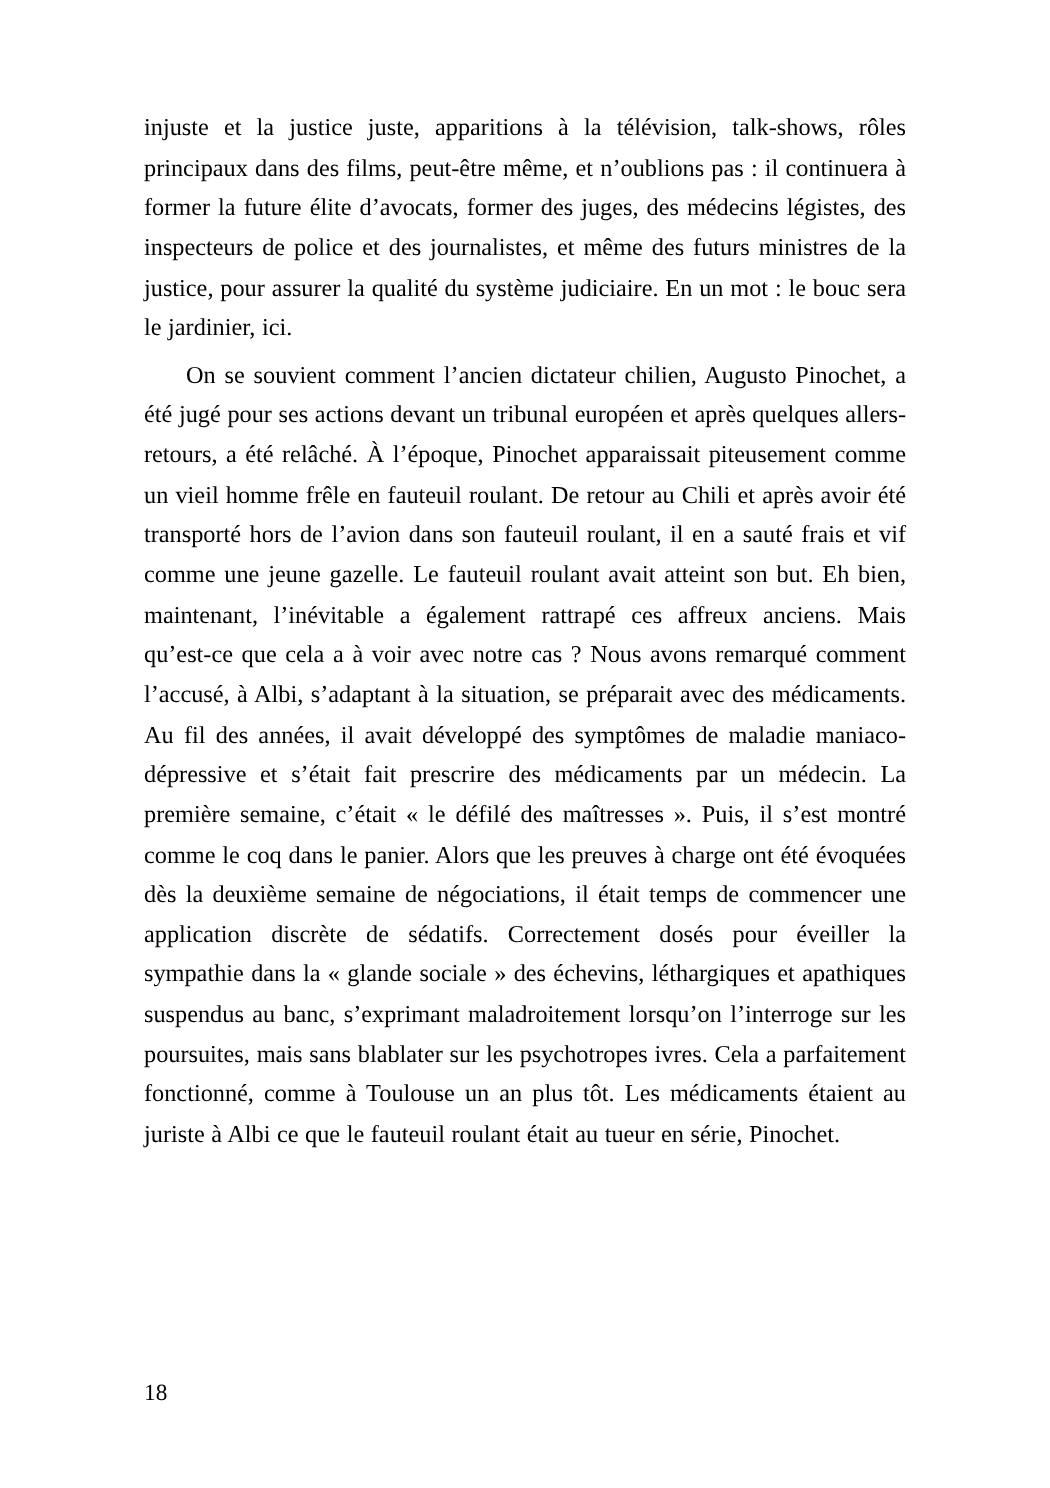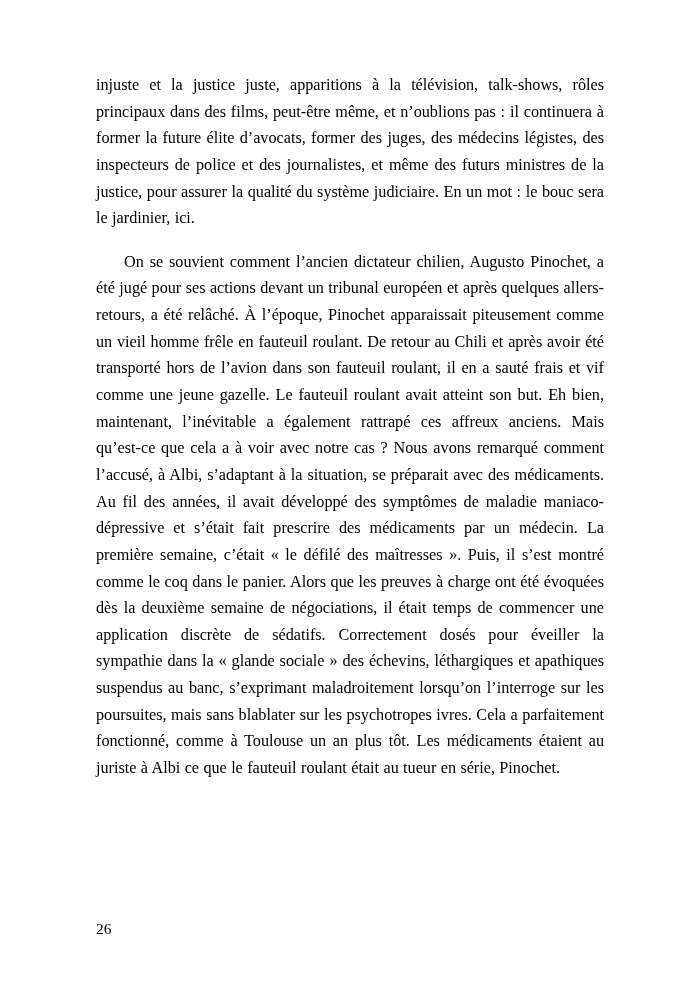--- a/index.html
+++ b/index.html
@@ -29,33 +29,33 @@
     line-height: 1.645;
     text-align: justify;
     text-justify: inter-word;
     hyphens: none;
     word-spacing: 0.02em;
   }
   .para.indent {
     text-indent: 28px;
   }
   .para + .para {
-    margin-top: 17px;
+    margin-top: 5px;
     font-family: Liberation Serif, serif;
   }
   .page-number {
     position: absolute;
     left: 96px;
     bottom: 56px;
     font-size: 15.5px;
     line-height: 1;
   }
 </style>
 </head>
 <body>
 
 <div class="page">
   <div class="text-block">
     <p class="para">injuste et la justice juste, apparitions à la télévision, talk-shows, rôles principaux dans des films, peut-être même, et n’oublions pas : il continuera à former la future élite d’avocats, former des juges, des médecins légistes, des inspecteurs de police et des journalistes, et même des futurs ministres de la justice, pour assurer la qualité du système judiciaire. En un mot : le bouc sera le jardinier, ici.</p>
     <p class="para indent">On se souvient comment l’ancien dictateur chilien, Augusto Pinochet, a été jugé pour ses actions devant un tribunal européen et après quelques allers-retours, a été relâché. À l’époque, Pinochet apparaissait piteusement comme un vieil homme frêle en fauteuil roulant. De retour au Chili et après avoir été transporté hors de l’avion dans son fauteuil roulant, il en a sauté frais et vif comme une jeune gazelle. Le fauteuil roulant avait atteint son but. Eh bien, maintenant, l’inévitable a également rattrapé ces affreux anciens. Mais qu’est-ce que cela a à voir avec notre cas ? Nous avons remarqué comment l’accusé, à Albi, s’adaptant à la situation, se préparait avec des médicaments. Au fil des années, il avait développé des symptômes de maladie maniaco-dépressive et s’était fait prescrire des médicaments par un médecin. La première semaine, c’était « le défilé des maîtresses ». Puis, il s’est montré comme le coq dans le panier. Alors que les preuves à charge ont été évoquées dès la deuxième semaine de négociations, il était temps de commencer une application discrète de sédatifs. Correctement dosés pour éveiller la sympathie dans la « glande sociale » des échevins, léthargiques et apathiques suspendus au banc, s’exprimant maladroitement lorsqu’on l’interroge sur les poursuites, mais sans blablater sur les psychotropes ivres. Cela a parfaitement fonctionné, comme à Toulouse un an plus tôt. Les médicaments étaient au juriste à Albi ce que le fauteuil roulant était au tueur en série, Pinochet.</p>
   </div>
-  <div class="page-number">26</div>
+  <div class="page-number">18</div>
 </div>
 
 </body></html>

